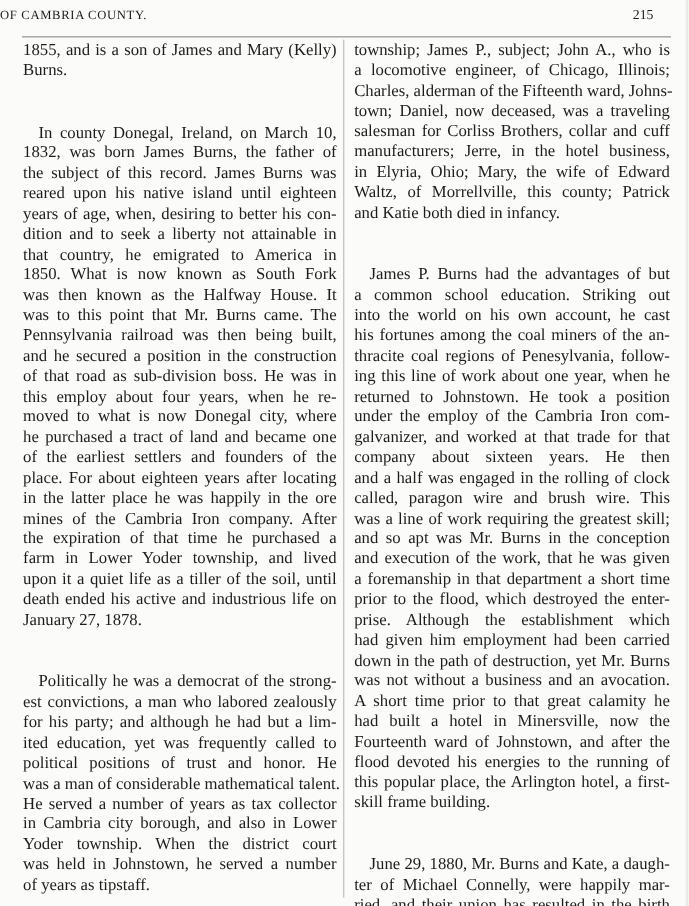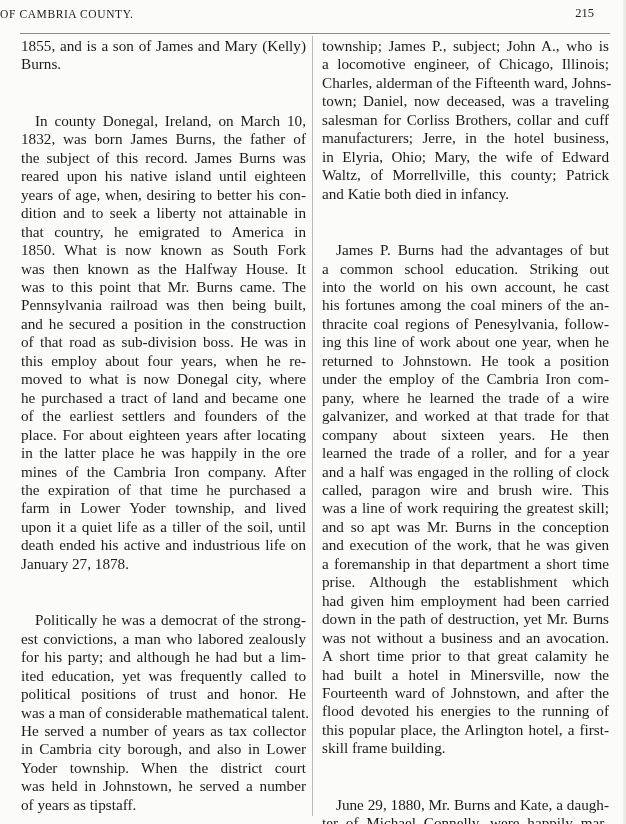--- a/index.html
+++ b/index.html
@@ -108,30 +108,29 @@
       <span class="line">Waltz, of Morrellville, this county;  Patrick</span>
       <span class="line last">and Katie both died in infancy.</span>
       <span class="line indent">James P. Burns had the advantages of but</span>
       <span class="line">a common school education.  Striking out</span>
       <span class="line">into the world on his own account, he cast</span>
       <span class="line">his fortunes among the coal miners of the an-</span>
       <span class="line">thracite coal regions of Penesylvania, follow-</span>
       <span class="line">ing this line of work about one year, when he</span>
       <span class="line">returned to Johnstown.  He took a position</span>
       <span class="line">under the employ of the Cambria Iron com-</span>
-      <span class="line">pany, where he learned the trade of a wire</span>
       <span class="line">galvanizer, and worked at that trade for that</span>
       <span class="line">company about sixteen years.  He then</span>
-      <span class="line">learned the trade of a roller, and for a year</span>
       <span class="line">and a half was engaged in the rolling of clock</span>
       <span class="line">called, paragon wire and brush wire.  This</span>
       <span class="line">was a line of work requiring the greatest skill;</span>
       <span class="line">and so apt was Mr. Burns in the conception</span>
       <span class="line">and execution of the work, that he was given</span>
       <span class="line">a foremanship in that department a short time</span>
+      <span class="line">prior to the flood, which destroyed the enter-</span>
       <span class="line">prise.  Although the establishment which</span>
       <span class="line">had given him employment had been carried</span>
       <span class="line">down in the path of destruction, yet Mr. Burns</span>
       <span class="line">was not without a business and an avocation.</span>
       <span class="line">A short time prior to that great calamity he</span>
       <span class="line">had built a hotel in Minersville, now the</span>
       <span class="line">Fourteenth ward of Johnstown, and after the</span>
       <span class="line">flood devoted his energies to the running of</span>
       <span class="line">this popular place, the Arlington hotel, a first-</span>
       <span class="line last">skill frame building.</span>

